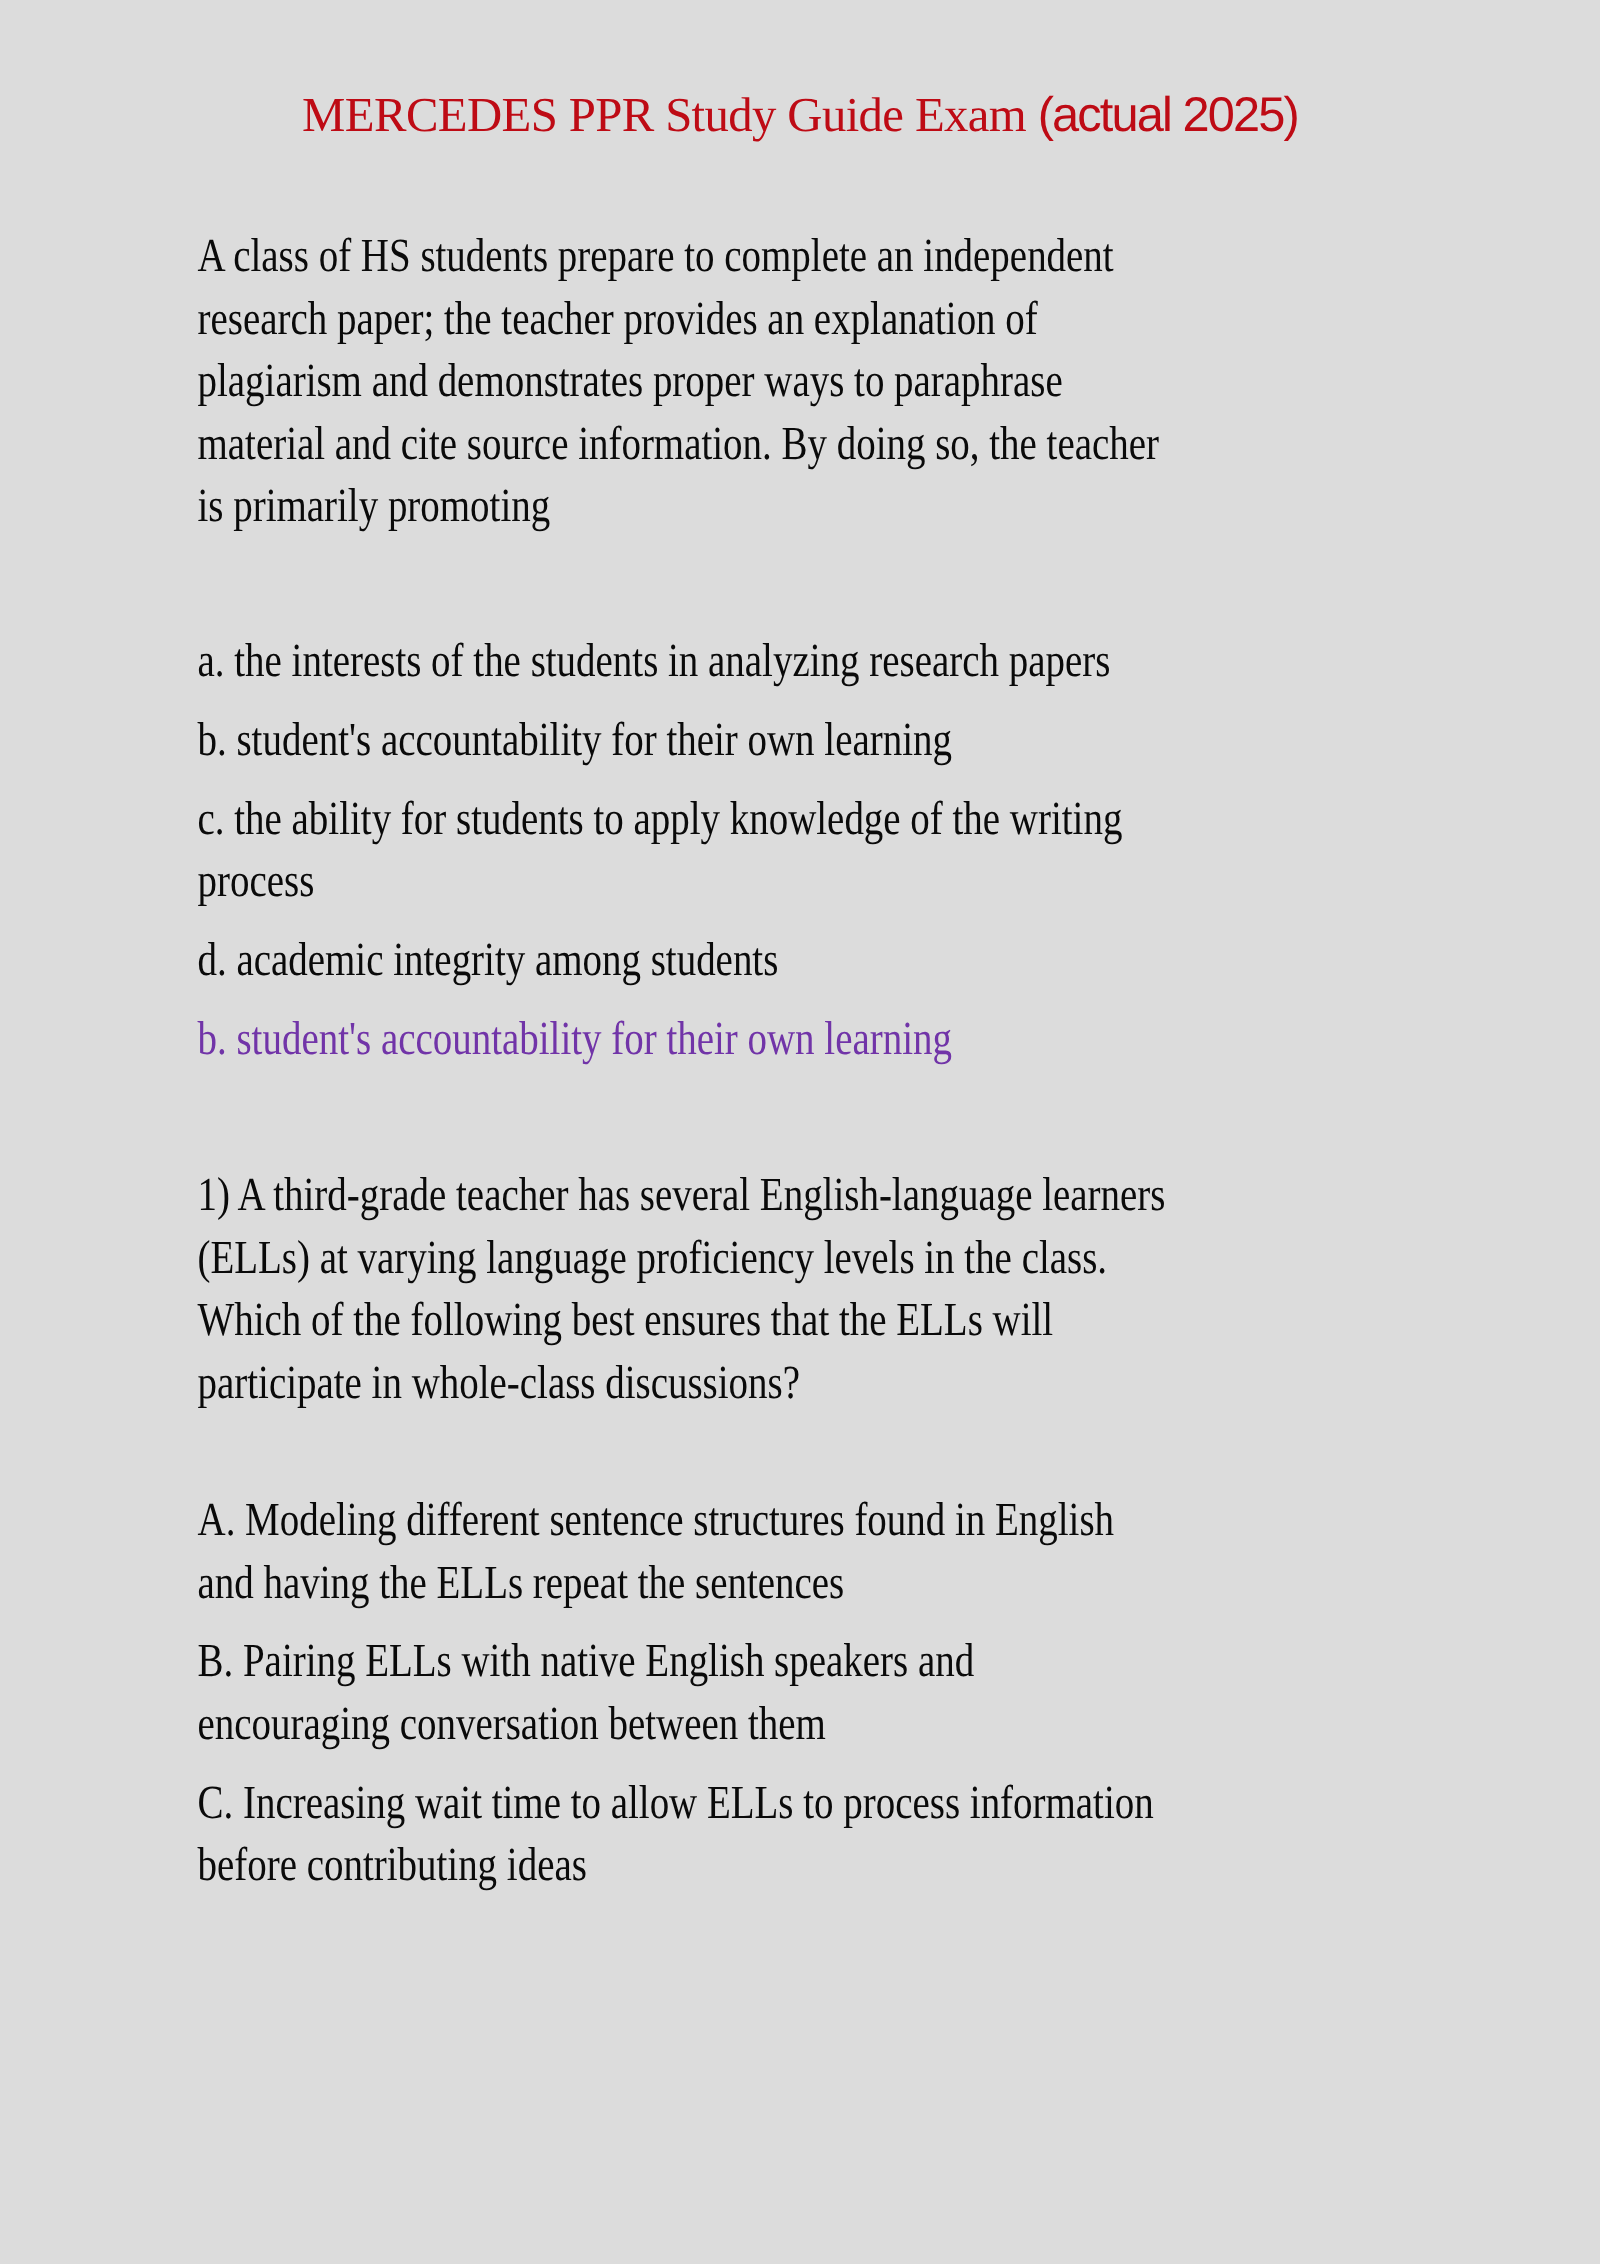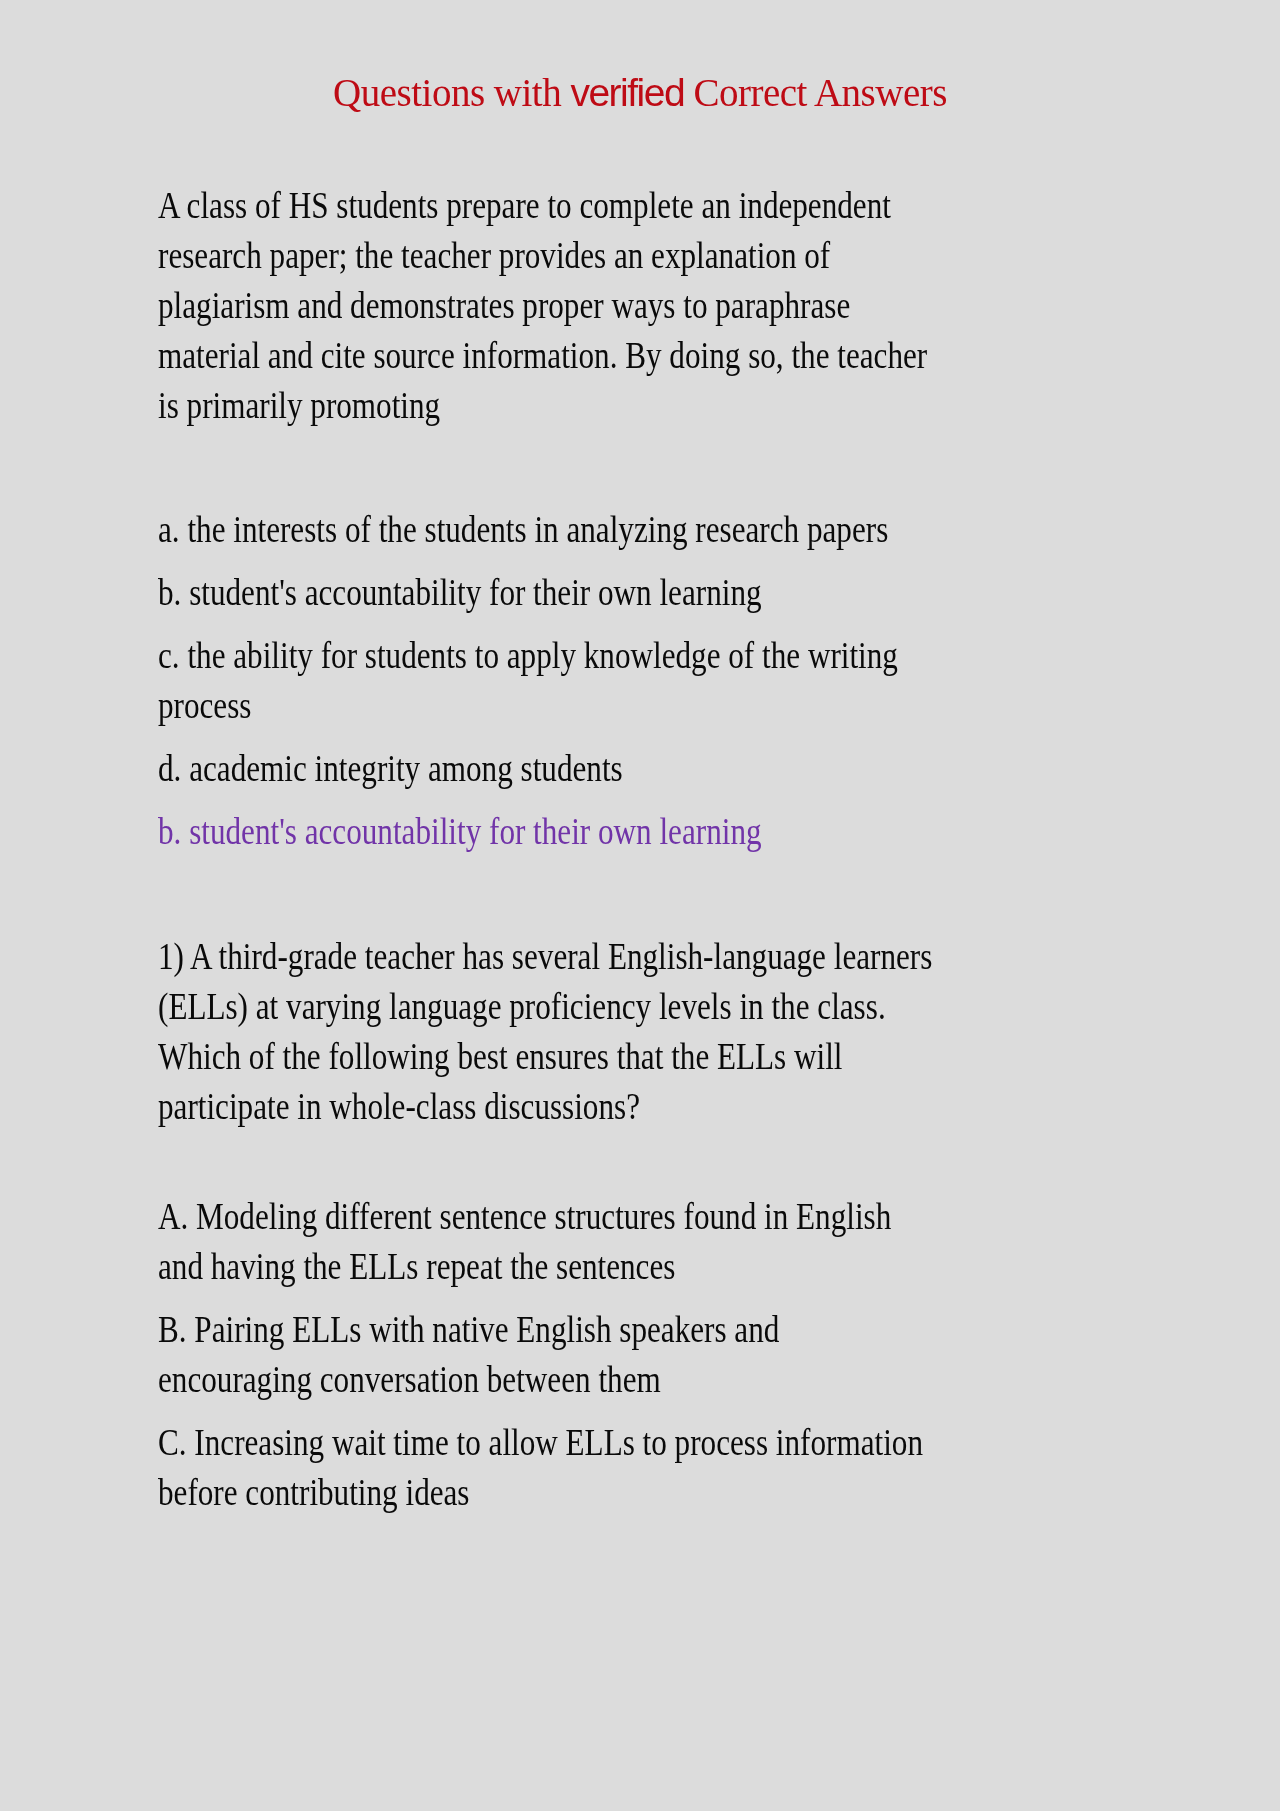--- a/index.html
+++ b/index.html
@@ -40,21 +40,21 @@
   .gap-question-2 { margin-top: 75px !important; }
   .gap-options-2 { margin-top: 60px !important; }
 </style>
 </head>
 <body>
 
 <div class="page" style="background: rgb(220, 220, 220);">
 
   <div class="title" id="title-el" style="color: rgb(190, 11, 21);">
     <div>
-      <span>Questions with </span><span class="sans">verified</span><span> Correct Answers</span>
+      <span>MERCEDES PPR Study Guide Exam </span><span class="sans">(actual 2025)</span>
     </div>
   </div>
 
   <div class="doc">
 
     <p>A class of HS students prepare to complete an independent
 research paper; the teacher provides an explanation of
 plagiarism and demonstrates proper ways to paraphrase
 material and cite source information. By doing so, the teacher
 is primarily promoting</p>

